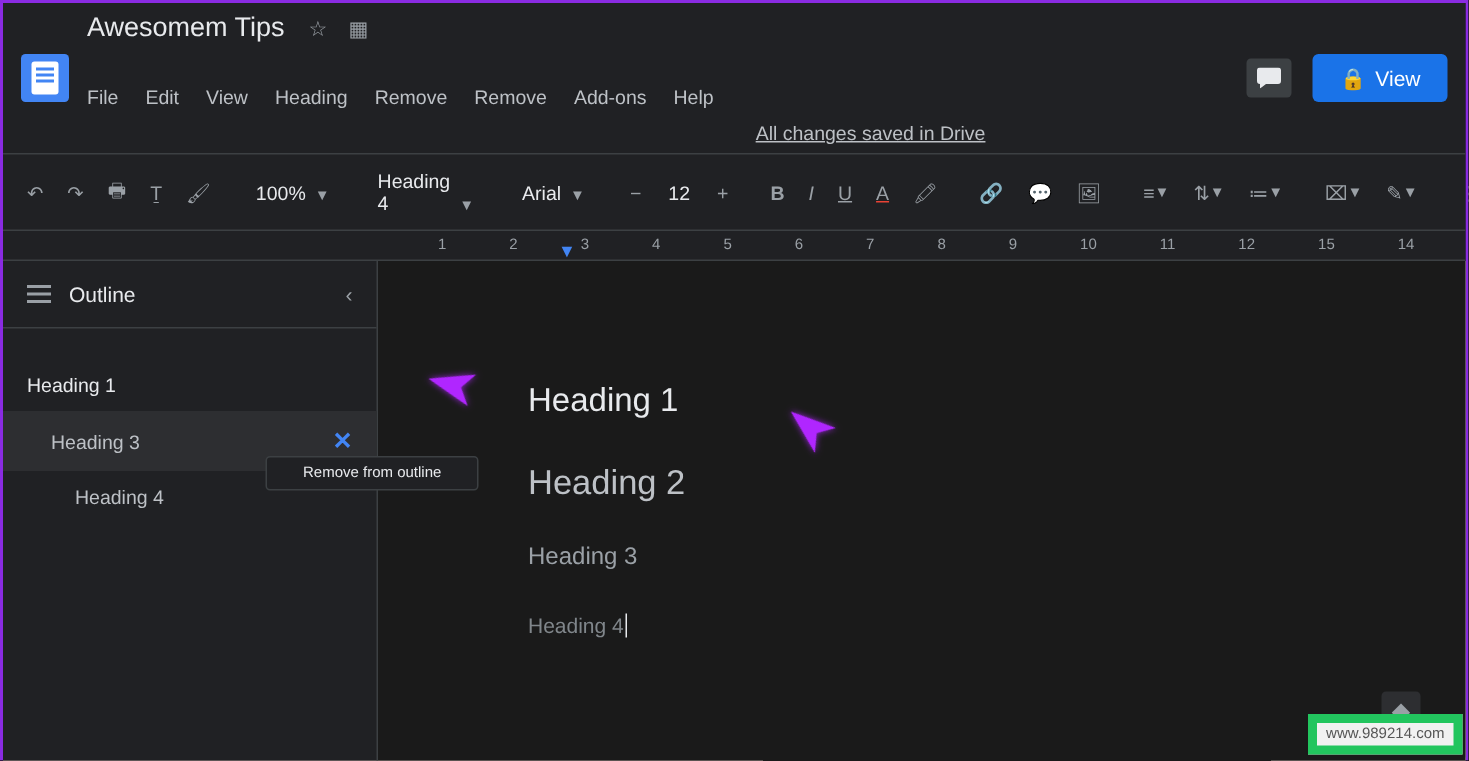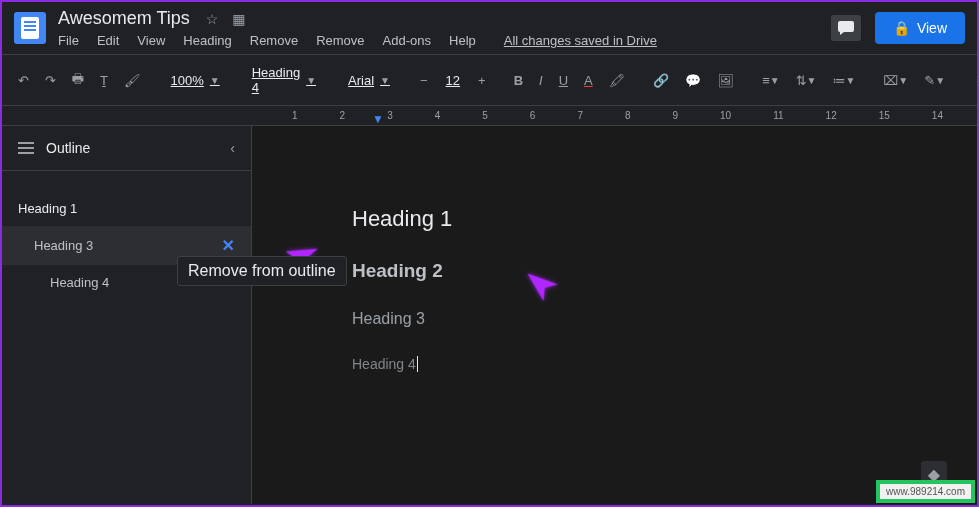--- a/index.html
+++ b/index.html
@@ -77,20 +77,21 @@
       color: #bdc1c6;
       margin-top: 4px;
       align-items: center;
     }
     .menubar span {
       cursor: pointer;
     }
     .saved-text {
       text-decoration: underline;
       margin-left: 10px;
+      margin-top: 48px;
     }
     .right-actions {
       display: flex;
       align-items: center;
       gap: 14px;
     }
     .comment-btn {
       width: 30px;
       height: 26px;
       background: #3c4043;
@@ -130,26 +131,25 @@
       cursor: pointer;
     }
     .tb-sep {
       width: 1px;
       height: 20px;
       background: #3c4043;
       margin: 0 4px;
     }
     .tb-select {
       display: flex;
-      align-items: center;
+      align-items: flex-end;
       gap: 6px;
       padding: 4px 8px;
       color: #e8eaed;
       font-size: 13px;
-      text-decoration: underline;
     }
     .caret {
       font-size: 10px;
       color: #9aa0a6;
     }
     .ruler {
       height: 20px;
       background: #202124;
       border-bottom: 1px solid #3c4043;
       padding-left: 290px;
@@ -228,40 +228,40 @@
       color: #4285f4;
       font-size: 16px;
       font-weight: bold;
       cursor: pointer;
     }
     .tooltip {
       position: absolute;
       background: #202124;
       border: 1px solid #3c4043;
       color: #e8eaed;
-      font-size: 16px;
-      padding: 5px 10px;
+      font-size: 10px;
+      padding: 5px 24px;
       border-radius: 3px;
       white-space: nowrap;
       left: 175px;
       top: 30px;
       z-index: 10;
     }
     .document-area {
       flex: 1;
       background: #1a1a1a;
       padding: 80px 0 0 100px;
       position: relative;
     }
     .doc-heading {
       color: #e8eaed;
       margin-bottom: 28px;
     }
     .doc-heading.h1 { font-size: 22px; font-weight: 500; }
-    .doc-heading.h2 { font-size: 19px; font-weight: 700; color: #bdc1c6; }
+    .doc-heading.h2 { font-size: 23px; font-weight: 400; color: #bdc1c6; }
     .doc-heading.h3 { font-size: 16px; font-weight: 400; color: #9aa0a6; }
     .doc-heading.h4 { font-size: 14px; font-weight: 400; color: #80868b; }
     .cursor-line {
       border-right: 1px solid #e8eaed;
       padding-right: 1px;
     }
     .arrow {
       position: absolute;
       color: #b026ff;
       font-size: 34px;
@@ -279,21 +279,21 @@
       transform: rotate(220deg) scaleX(1.3);
     }
     .watermark {
       position: absolute;
       bottom: 4px;
       right: 4px;
       background: #f1f1f1;
       color: #555;
       font-size: 10px;
       padding: 2px 6px;
-      border: 4px solid #22c55e;
+      border: 6px solid #22c55e;
     }
     .scroll-btn {
       position: absolute;
       right: 32px;
       bottom: 20px;
       background: #2d2e31;
       border-radius: 3px;
       width: 26px;
       height: 26px;
       display: flex;

